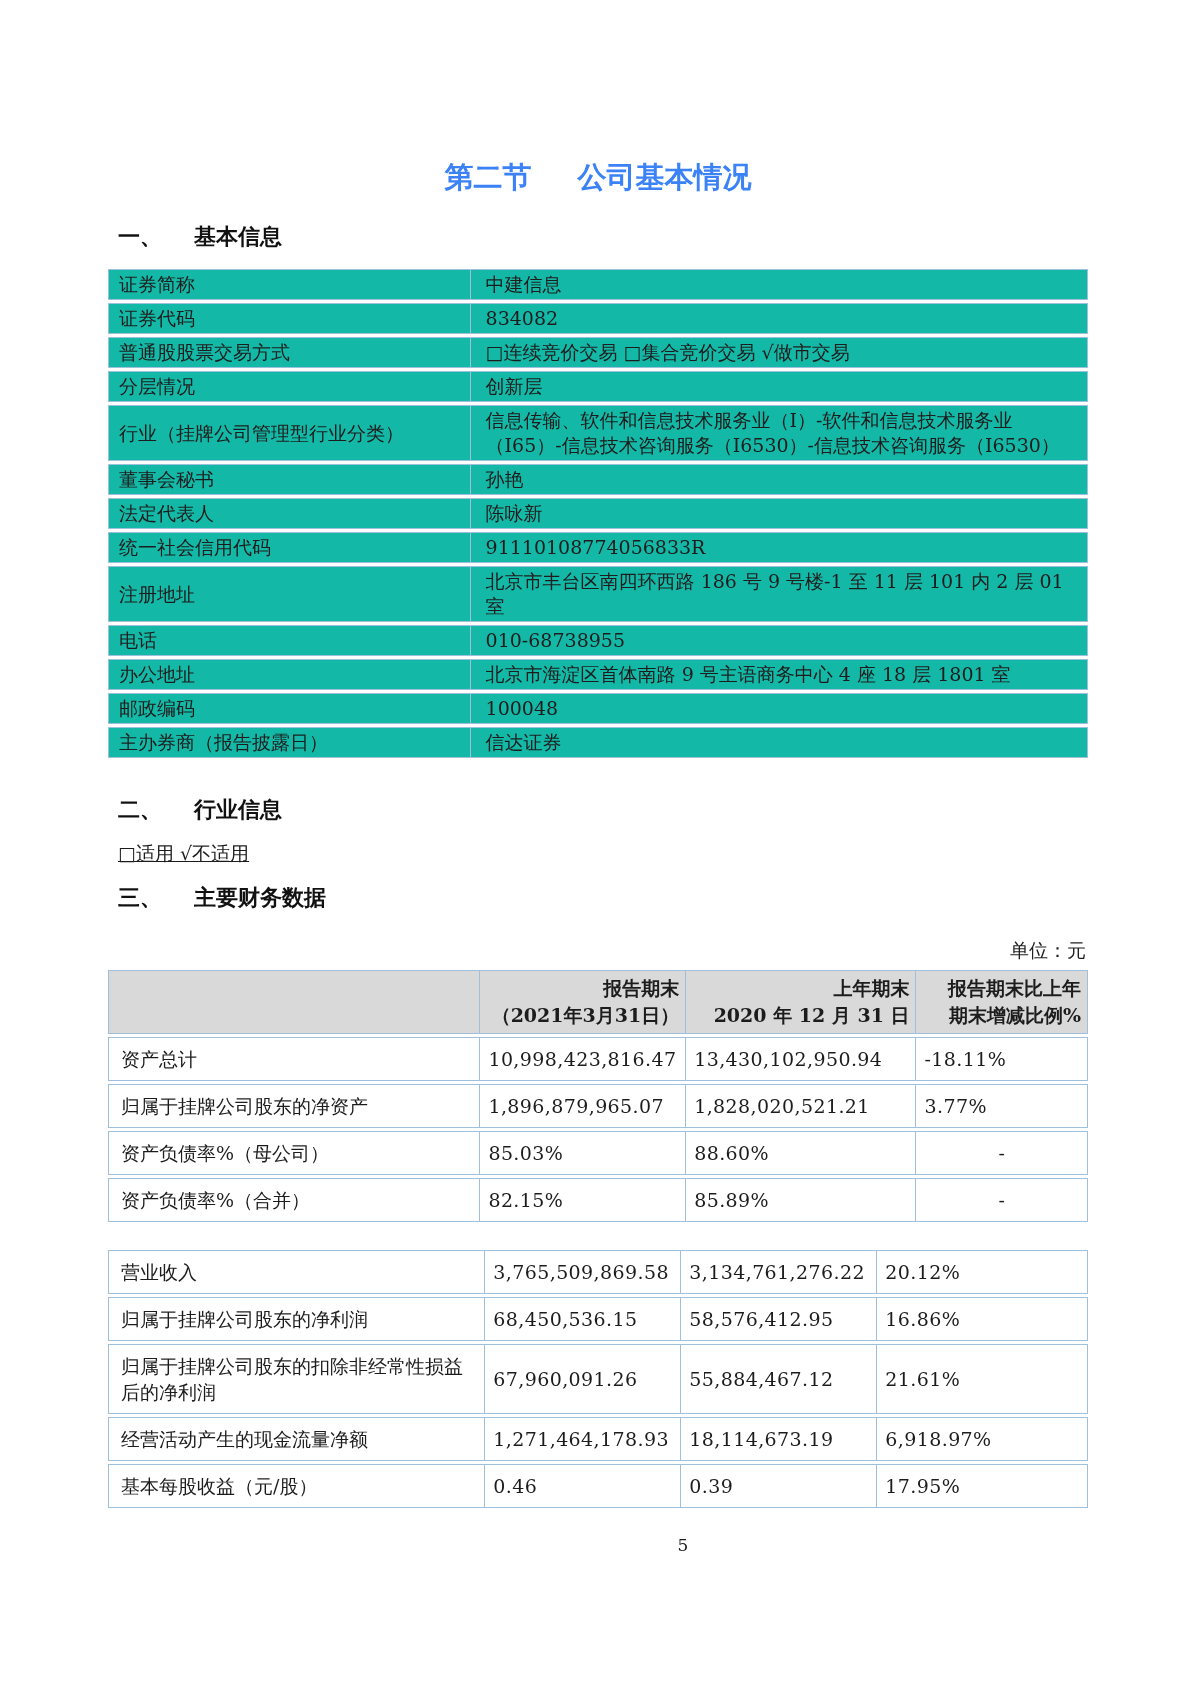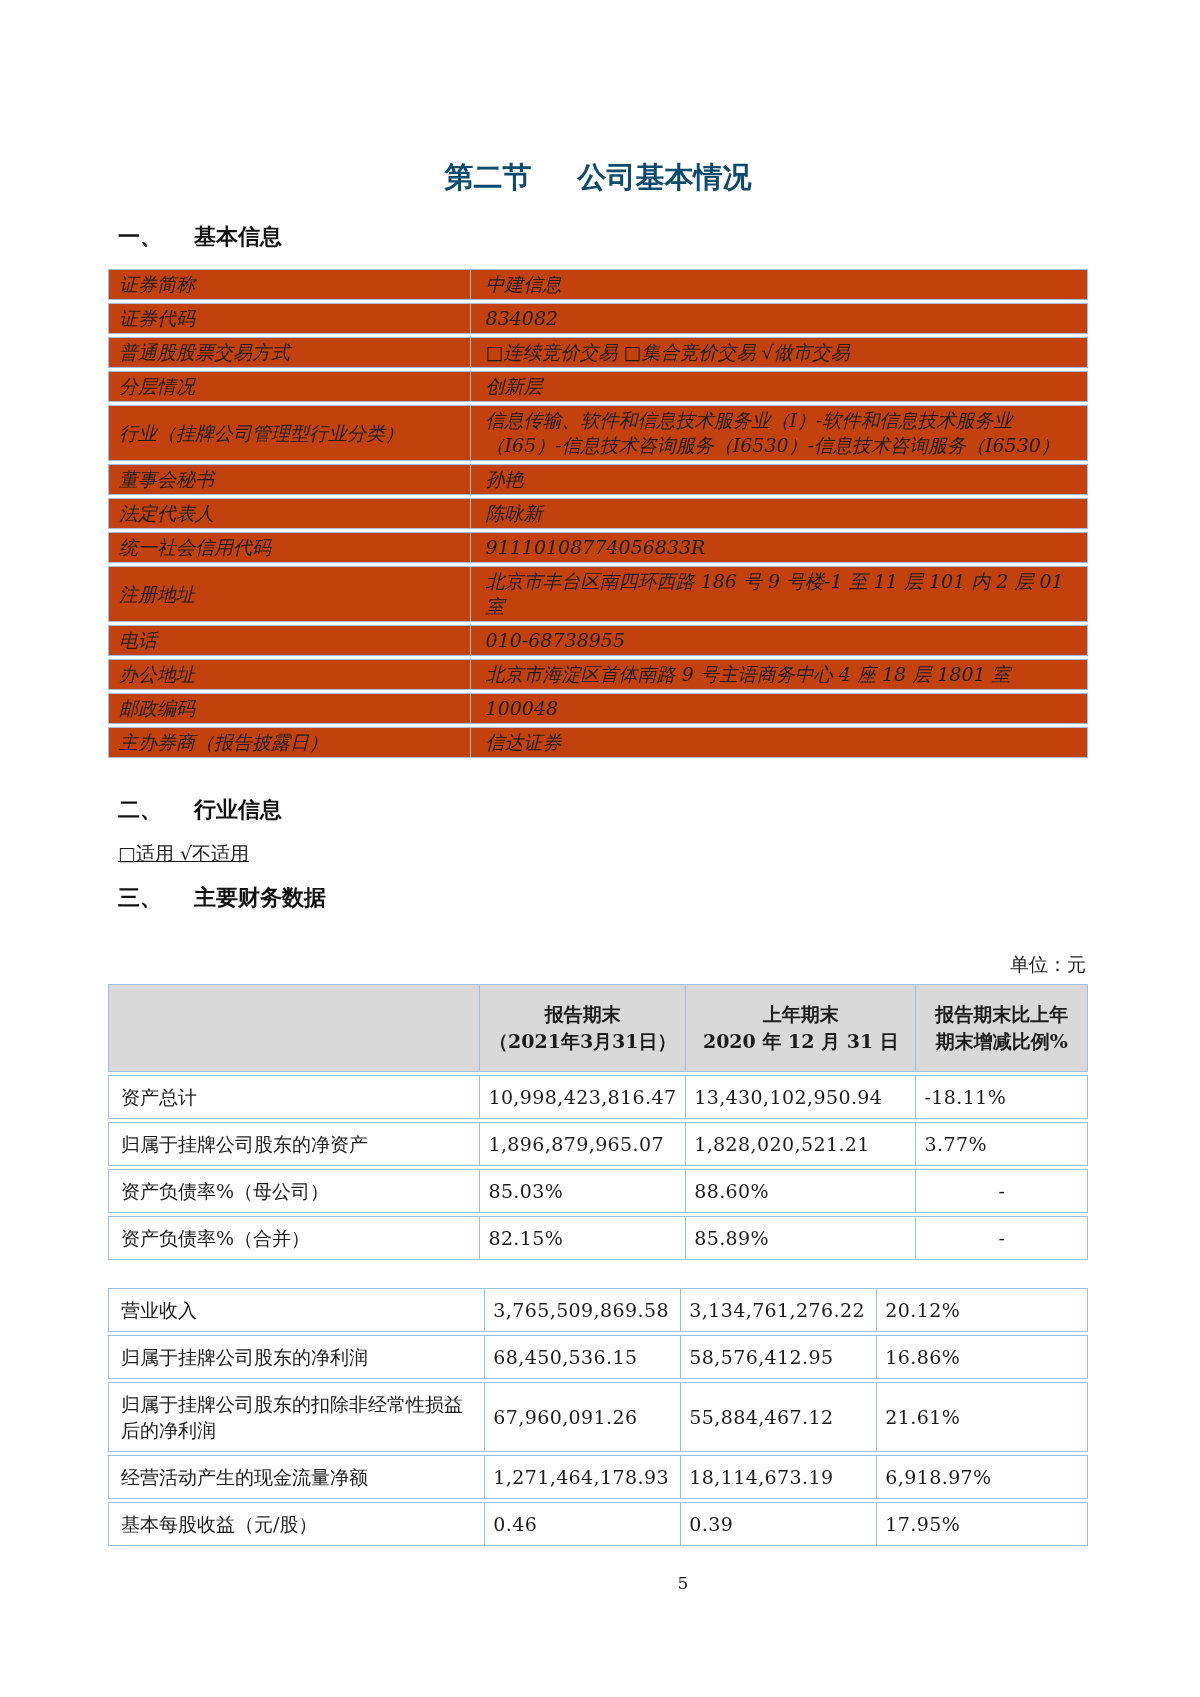--- a/index.html
+++ b/index.html
@@ -10,21 +10,21 @@
     font-family: "DejaVu Serif", "Liberation Serif", serif;
     color: #1c1c1c;
   }
   .content { width: 980px; margin-left: 108px; padding-top: 160px; }
 
   
   .doc-title {
     display: flex; justify-content: center; gap: 46px;
     font-family: "Liberation Sans", sans-serif;
     font-weight: bold; font-size: 29px; line-height: 34px;
-    color: #0c4a6e;
+    color: #3b82f6;
   }
 
   
   .section-heading {
     display: flex; gap: 32px; margin-left: 10px;
     font-family: "Liberation Sans", sans-serif;
     font-weight: bold; font-size: 22px; line-height: 26px;
     color: #111;
   }
   .sh-basic     { margin-top: 30px; }
@@ -40,34 +40,34 @@
     border-top: 1px solid #9fc0dd;
     border-bottom: 1px solid #9fc0dd;
     border-right: 1px solid #9fc0dd;
     font-size: 19px; vertical-align: middle;
     overflow: hidden;
   }
   td:first-child, th:first-child { border-left: 1px solid #9fc0dd; }
 
   
   .basic-table { margin-top: 16px; }
-  .basic-table td { padding: 2px 10px; line-height: 25px; background: #c2410c; font-style: italic; }
+  .basic-table td { padding: 2px 10px; line-height: 25px; background: #14b8a6; }
   .basic-table td.value { padding-left: 15px; }
 
   
   .applicability { font-size: 19px; line-height: 24px; margin: 18px 0 0 10px; text-decoration: underline; }
 
   
-  .unit-label { text-align: right; font-size: 19px; line-height: 22px; margin: 42px 2px 6px 0; }
+  .unit-label { text-align: right; font-size: 19px; line-height: 22px; margin: 28px 2px 6px 0; }
 
   
   .fin-table th {
     background: #d9d9d9; font-weight: bold;
-    white-space: pre-line; text-align: center;
-    padding: 16px 6px; line-height: 27px;
+    white-space: pre-line; text-align: right;
+    padding: 4px 6px; line-height: 27px;
   }
   .fin-table td { padding: 8px 8px; line-height: 26px; background: #fff; }
   .fin-table td.row-label { text-align: left; padding-left: 12px; }
   .fin-table td.num { text-align: left; letter-spacing: 0.4px; }
   .fin-table td.dash { text-align: center; letter-spacing: 0; }
   .fin-table-ytd { margin-top: 22px; }
 
   .page-number {
     text-align: center; font-size: 17px; margin-top: 24px;
     transform: translateX(85px);

